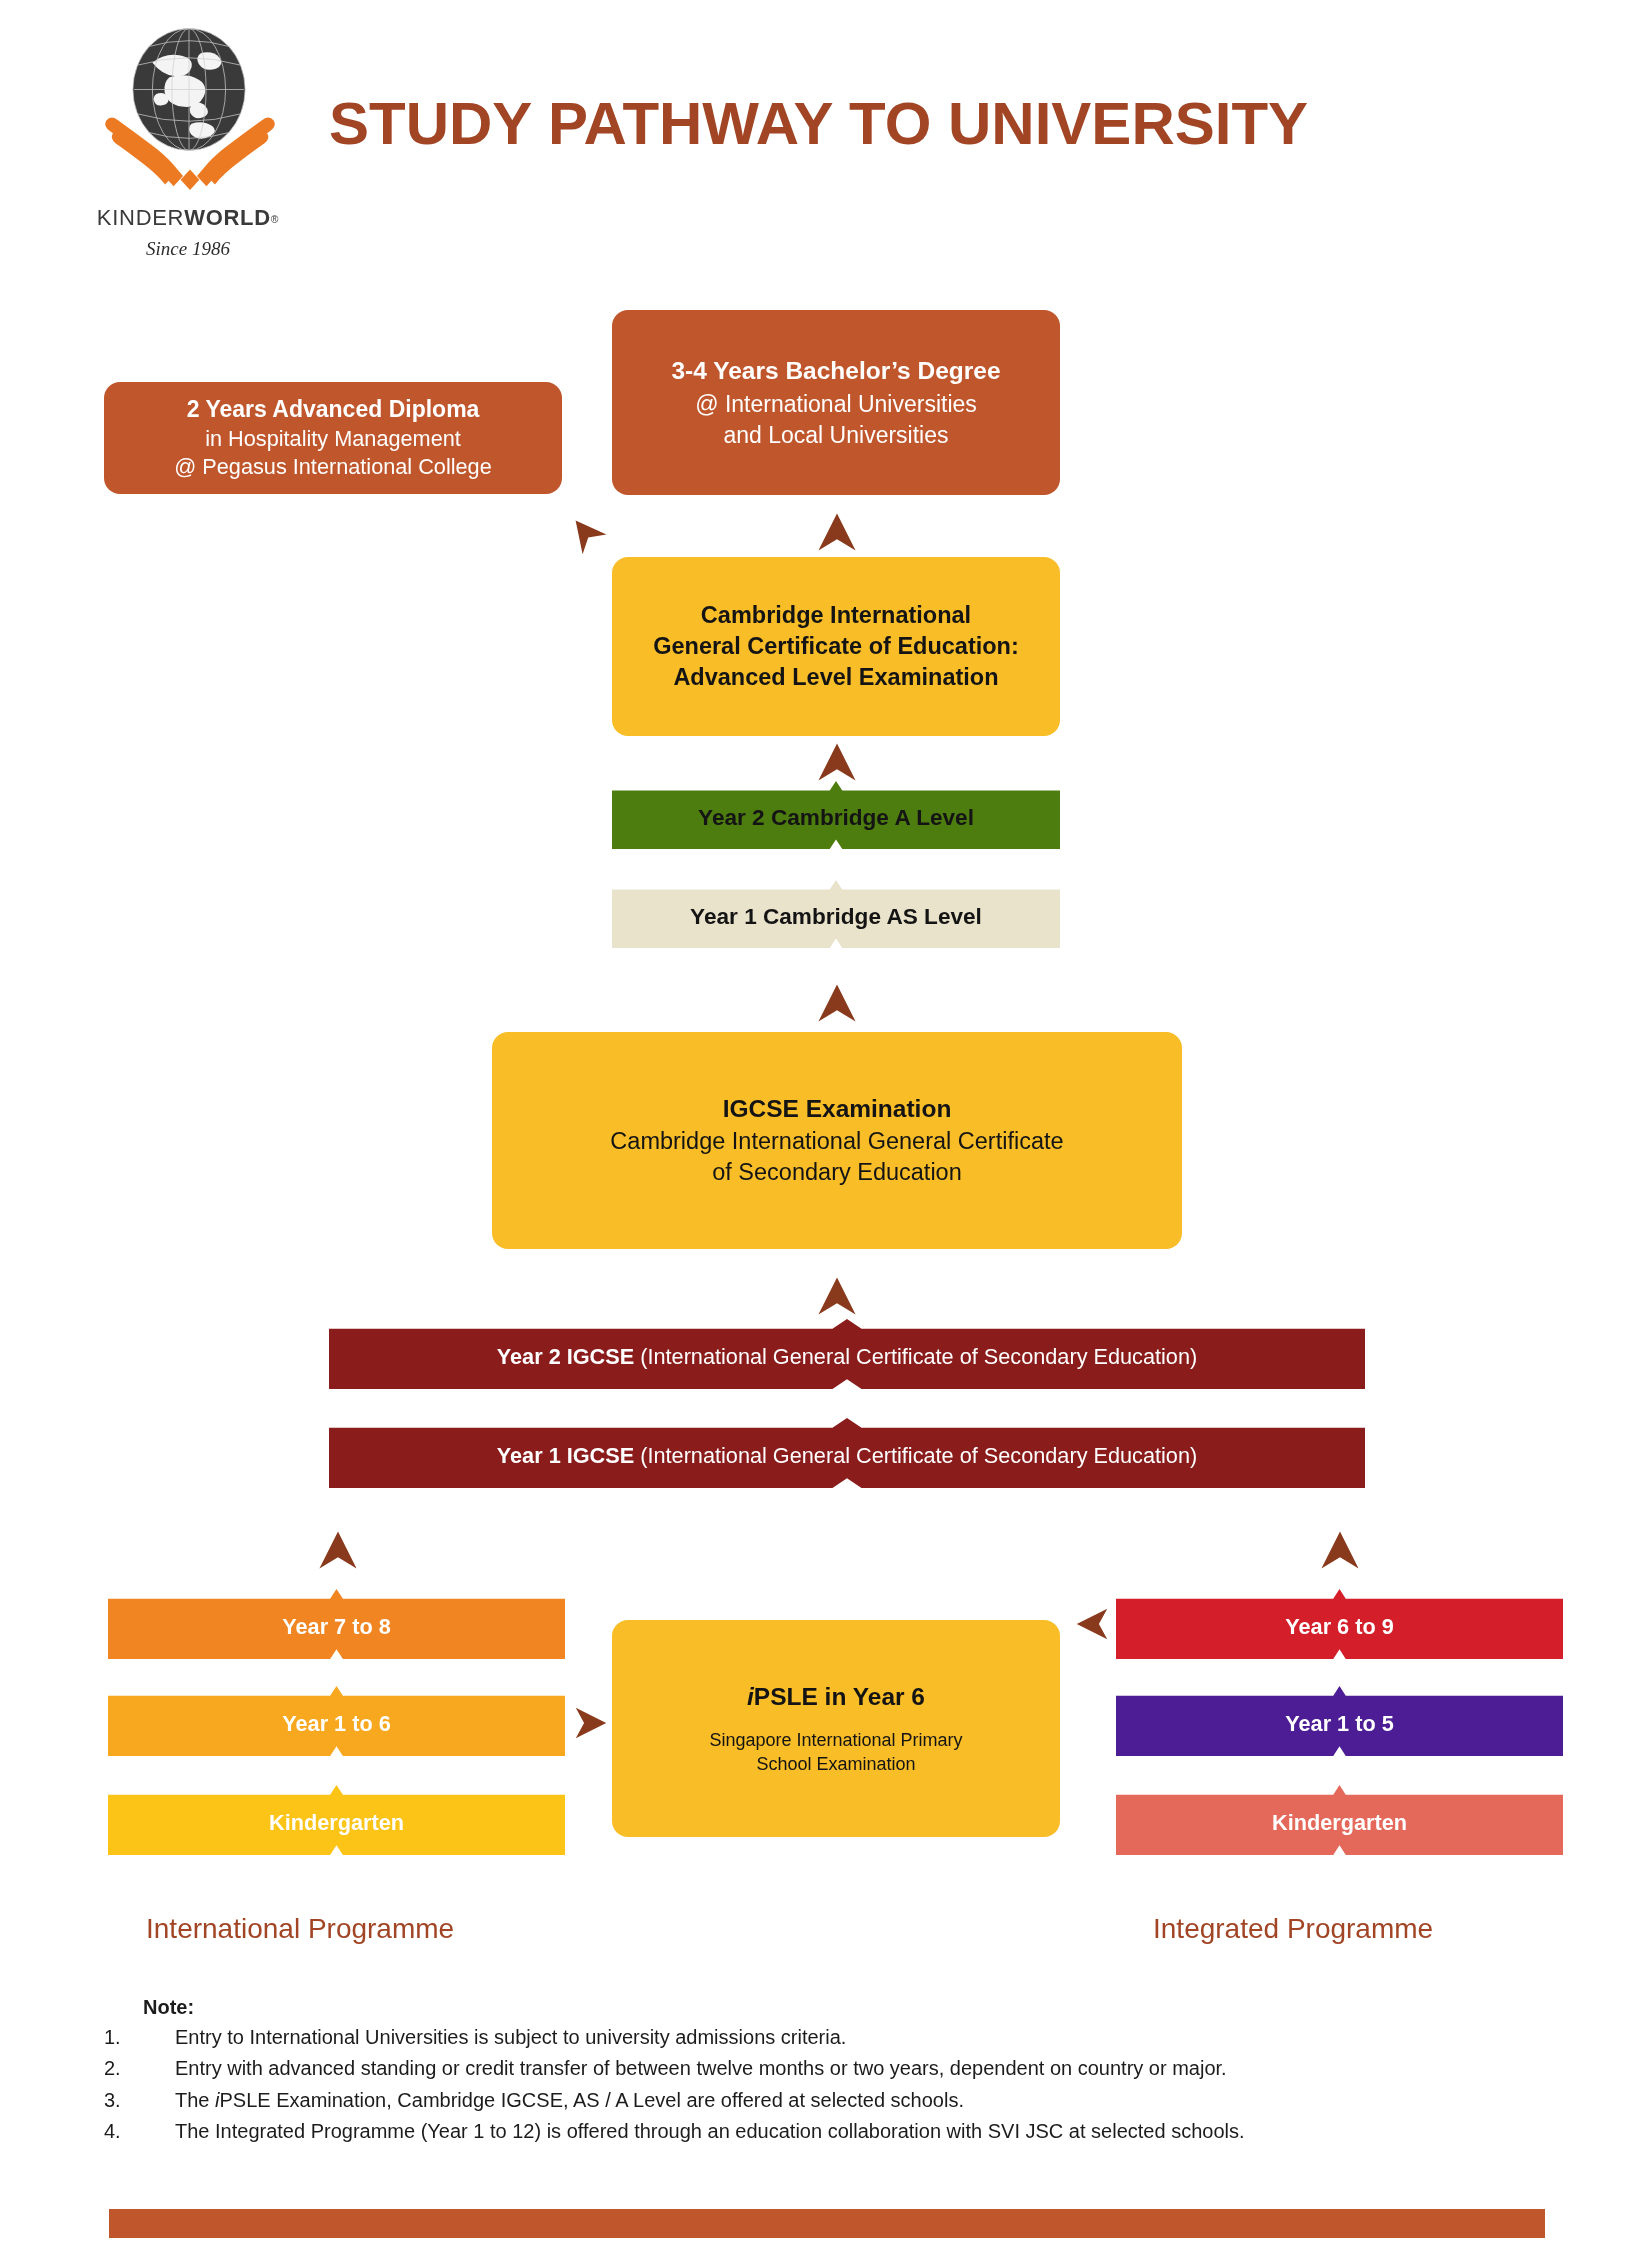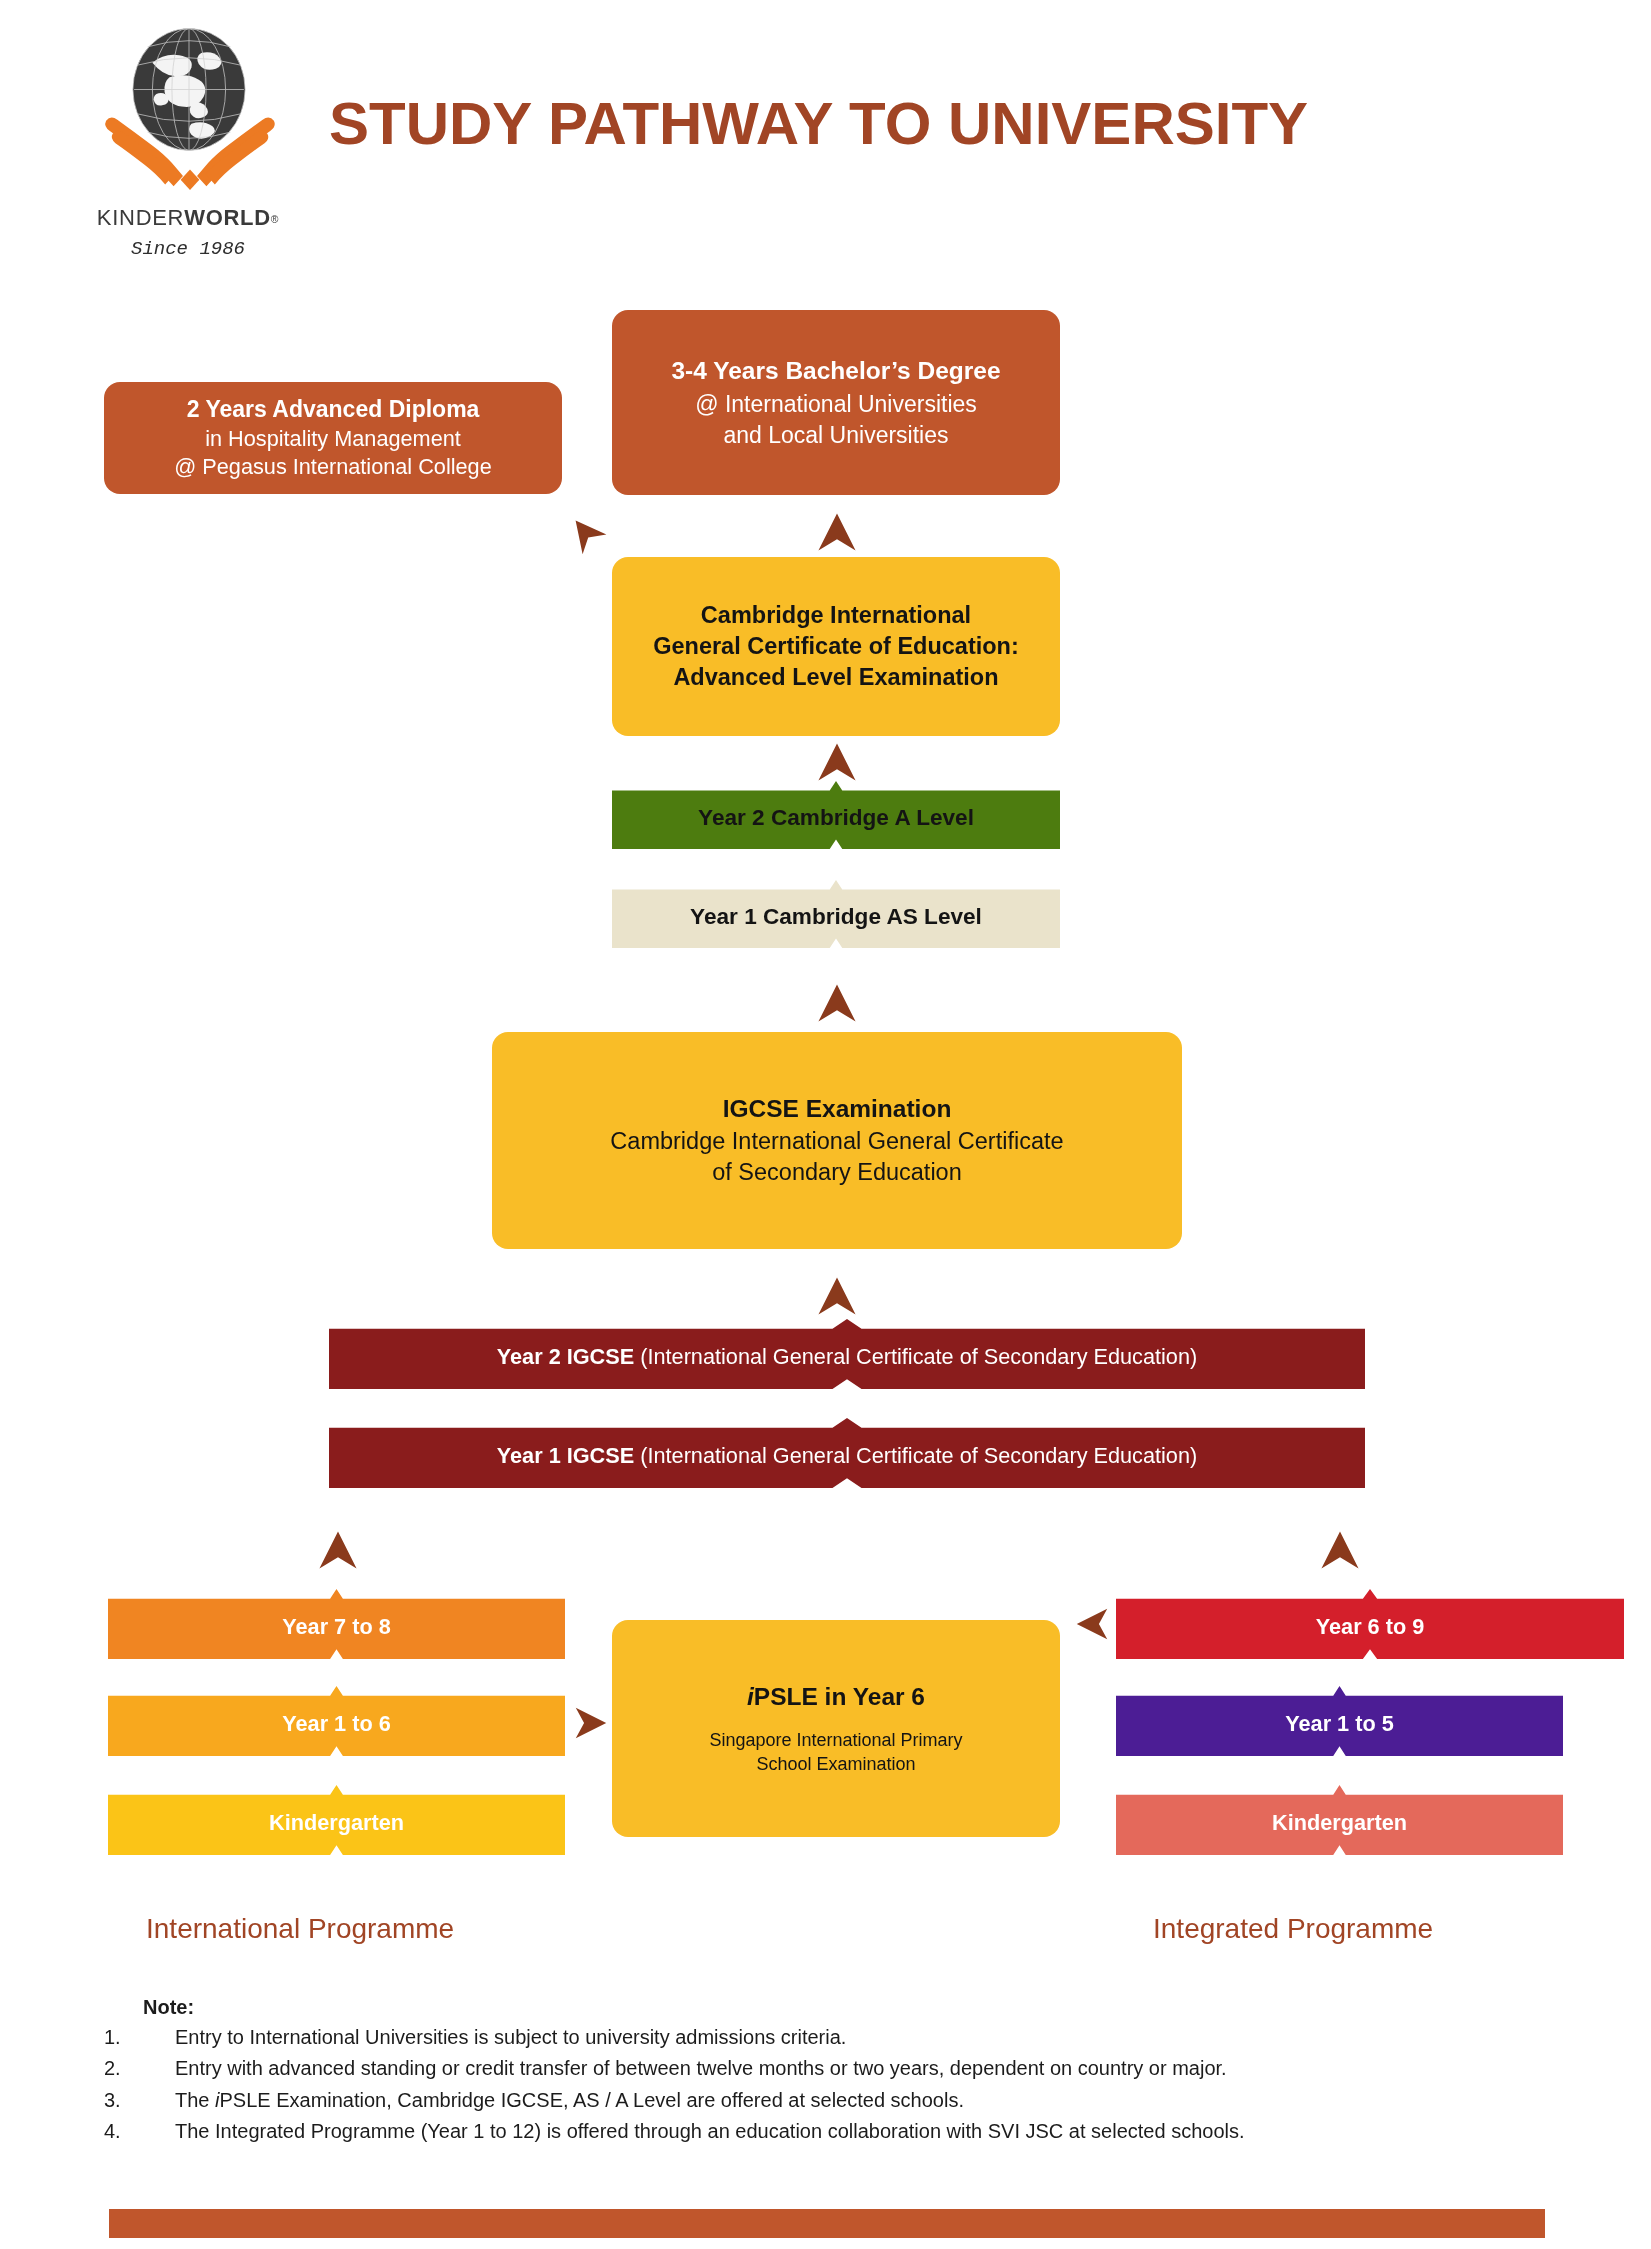--- a/index.html
+++ b/index.html
@@ -18,21 +18,21 @@
   #hands-wrap { position:absolute; left:9.4px; top:89px; width:174px; height:75px; }
   #brandname {
     position:absolute; left:0; top:179px; width:188px; text-align:center;
     font-size:22px; letter-spacing:0.7px; color:#3a3a3a; font-weight:400;
     font-family:"Liberation Sans", sans-serif; white-space:nowrap;
   }
   #brandname b { font-weight:700; }
   #brandname .reg { font-size:10.4px; vertical-align:middle; }
   #since {
     position:absolute; left:0; top:212px; width:188px; text-align:center;
-    font-family:Liberation Mono, monospace; font-style:italic;
+    font-family:Liberation Serif, serif; font-style:italic;
     font-size:19px; color:#2e2e2e;
   }
 
   #main-title {
     position:absolute; left:329px; top:89px;
     font-size:60px; font-weight:700; letter-spacing:0px;
     color:#A14525; white-space:nowrap;
     font-family:"Liberation Sans", sans-serif;
   }
 
@@ -95,21 +95,21 @@
   .bar-igcse2 { left:329px; top:1319px; width:1036px; height:70px; background:#8A1C1C; }
   .bar-igcse1 { left:329px; top:1418px; width:1036px; height:70px; background:#8A1C1C; }
   .bar-igcse2 .t, .bar-igcse1 .t { font-size:21.7px; padding-top:5.6px; }
   .bar-igcse2 .t b, .bar-igcse1 .t b { font-weight:700; }
 
   .lp1 { left:108px; top:1589px; width:457px; height:70px; background:#F08522; }
   .lp2 { left:108px; top:1686px; width:457px; height:70px; background:#F8A81E; }
   .lp3 { left:108px; top:1785px; width:457px; height:70px; background:#FBC417; }
   .lp1 .t, .lp2 .t, .lp3 .t { font-size:21.7px; font-weight:700; padding-top:5.6px; }
 
-  .rp1 { left:1116px; top:1589px; width:508px; height:70px; background:#D41F2B; }
+  .rp1 { left:1116px; top:1589px; width:447px; height:70px; background:#D41F2B; }
   .rp2 { left:1116px; top:1686px; width:447px; height:70px; background:#4c1d95; }
   .rp3 { left:1116px; top:1785px; width:447px; height:70px; background:#E4695B; }
   .rp1 .t, .rp2 .t, .rp3 .t { font-size:21.7px; font-weight:700; padding-top:5.6px; }
 
   
   .uarrow { position:absolute; }
   .diag-arrow { position:absolute; }
 
   
   .prog-label {

